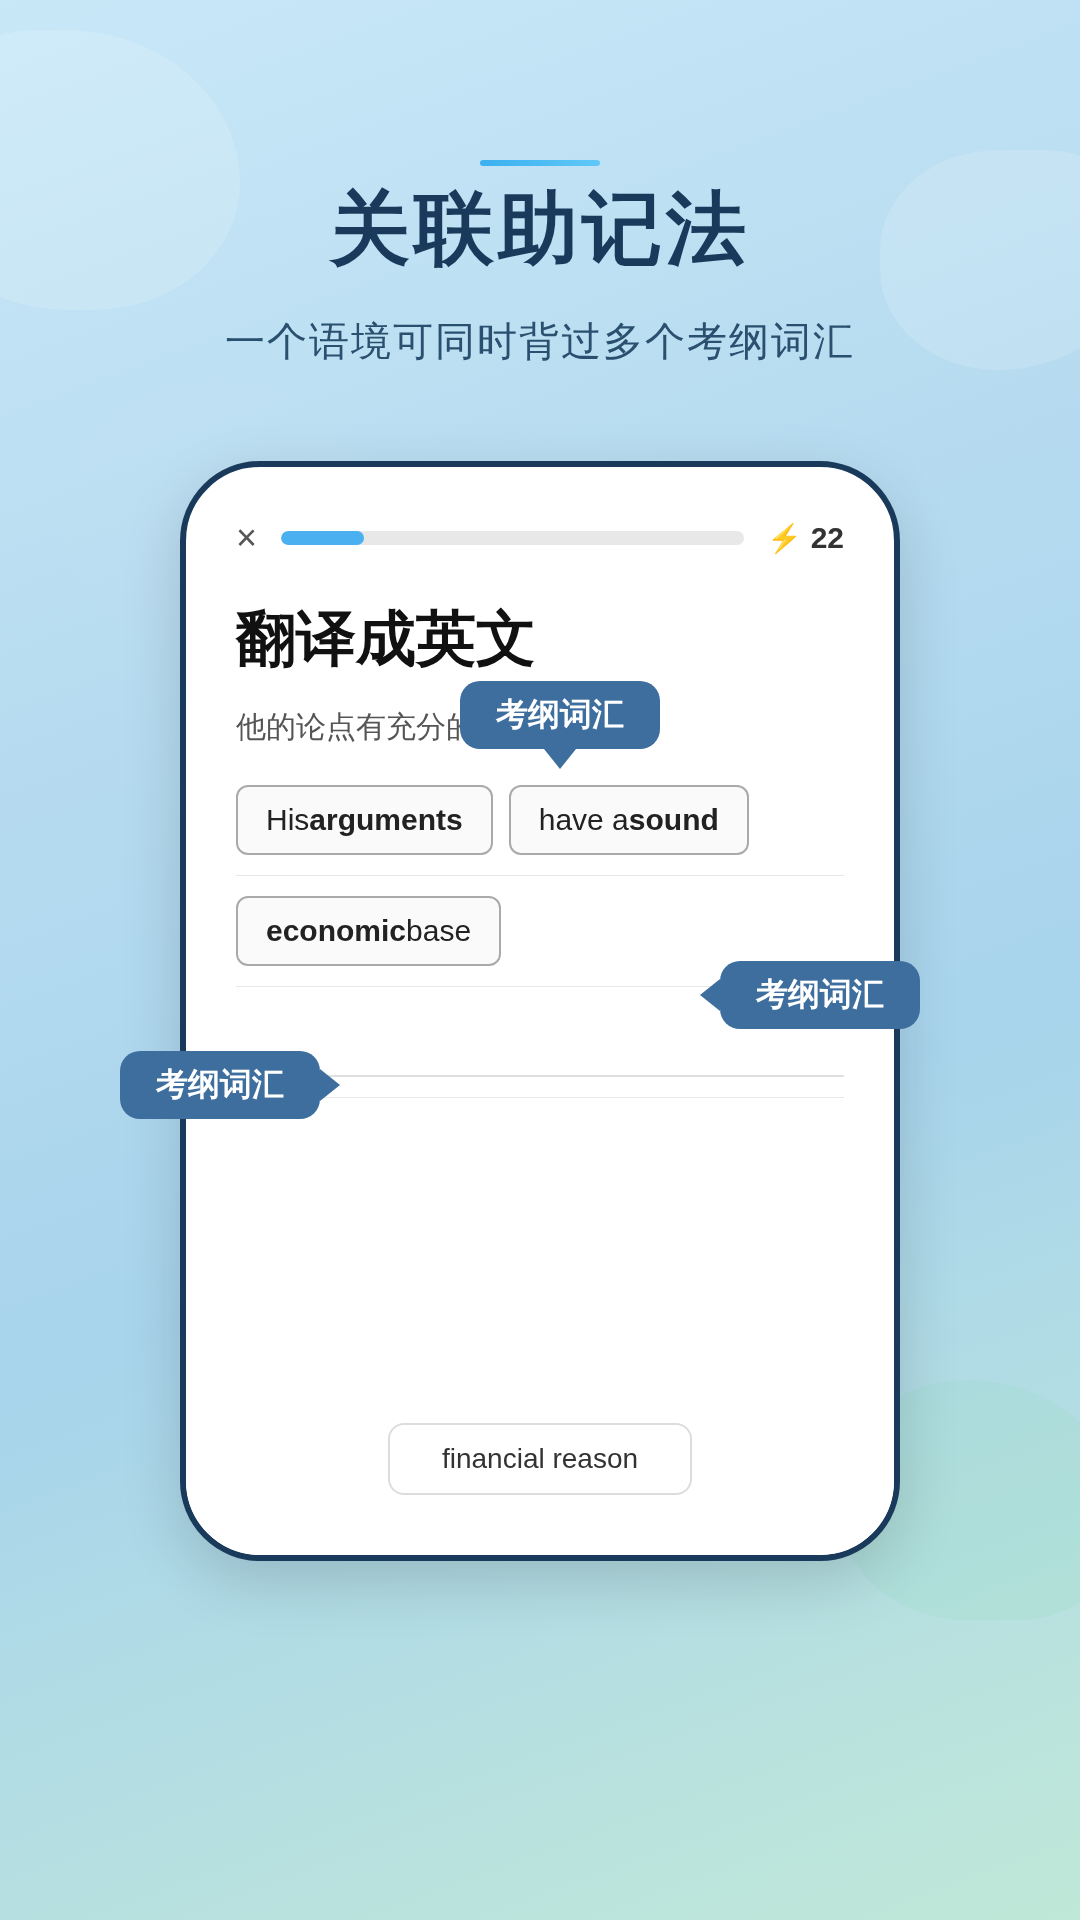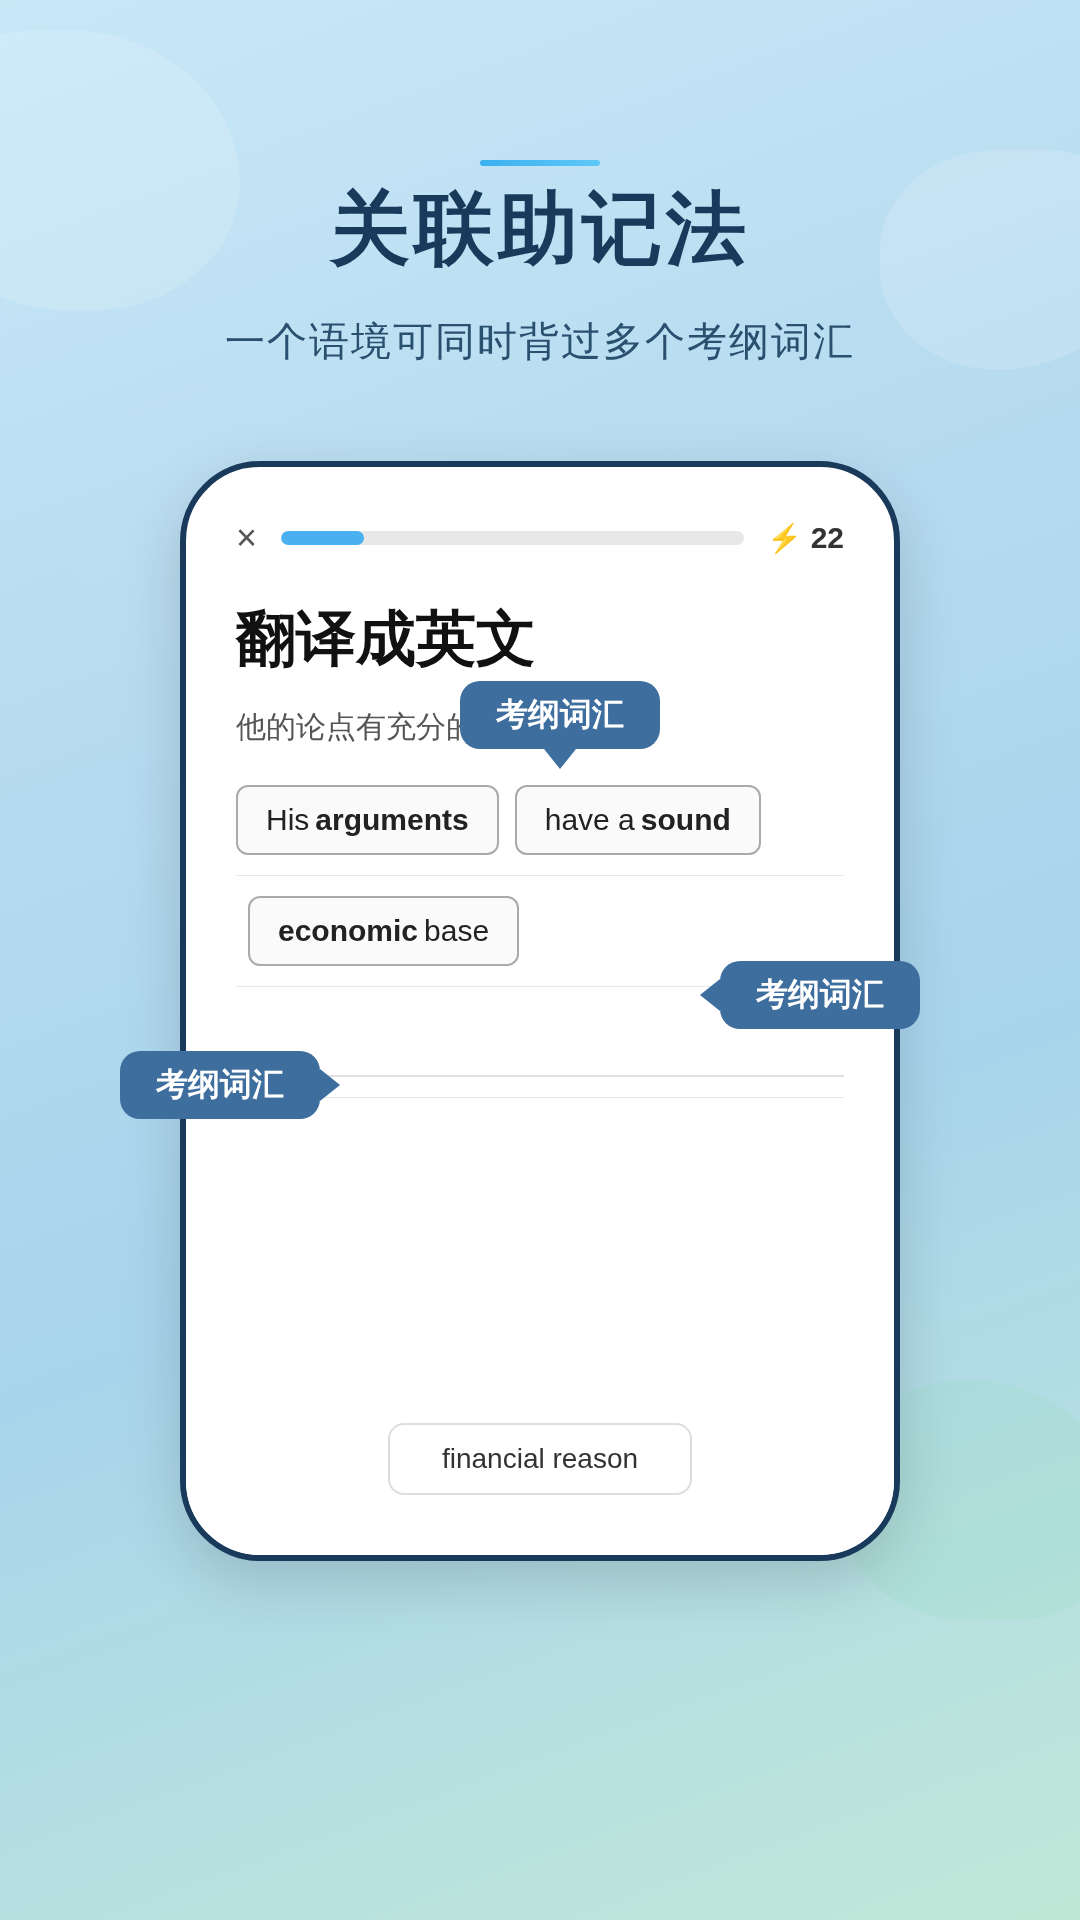--- a/index.html
+++ b/index.html
@@ -167,39 +167,37 @@
 
     .answer-chip {
       border: 2px solid #ccc;
       border-radius: 12px;
       padding: 16px 28px;
       font-size: 30px;
       color: #222;
       background: white;
       display: inline-flex;
       align-items: center;
-      gap: 6px;
     }
 
     .answer-chip.filled {
       border-color: #aaa;
       background: #fafafa;
     }
 
     .answer-chip .bold {
       font-weight: 700;
     }
 
     
     .answer-row2 {
       display: flex;
       align-items: center;
       gap: 16px;
       margin-bottom: 20px;
-      margin-left: 12px;
     }
 
     
     .empty-input-row {
       border-bottom: 2px solid #e0e0e0;
       width: 100%;
       height: 70px;
       margin-bottom: 20px;
     }
 

